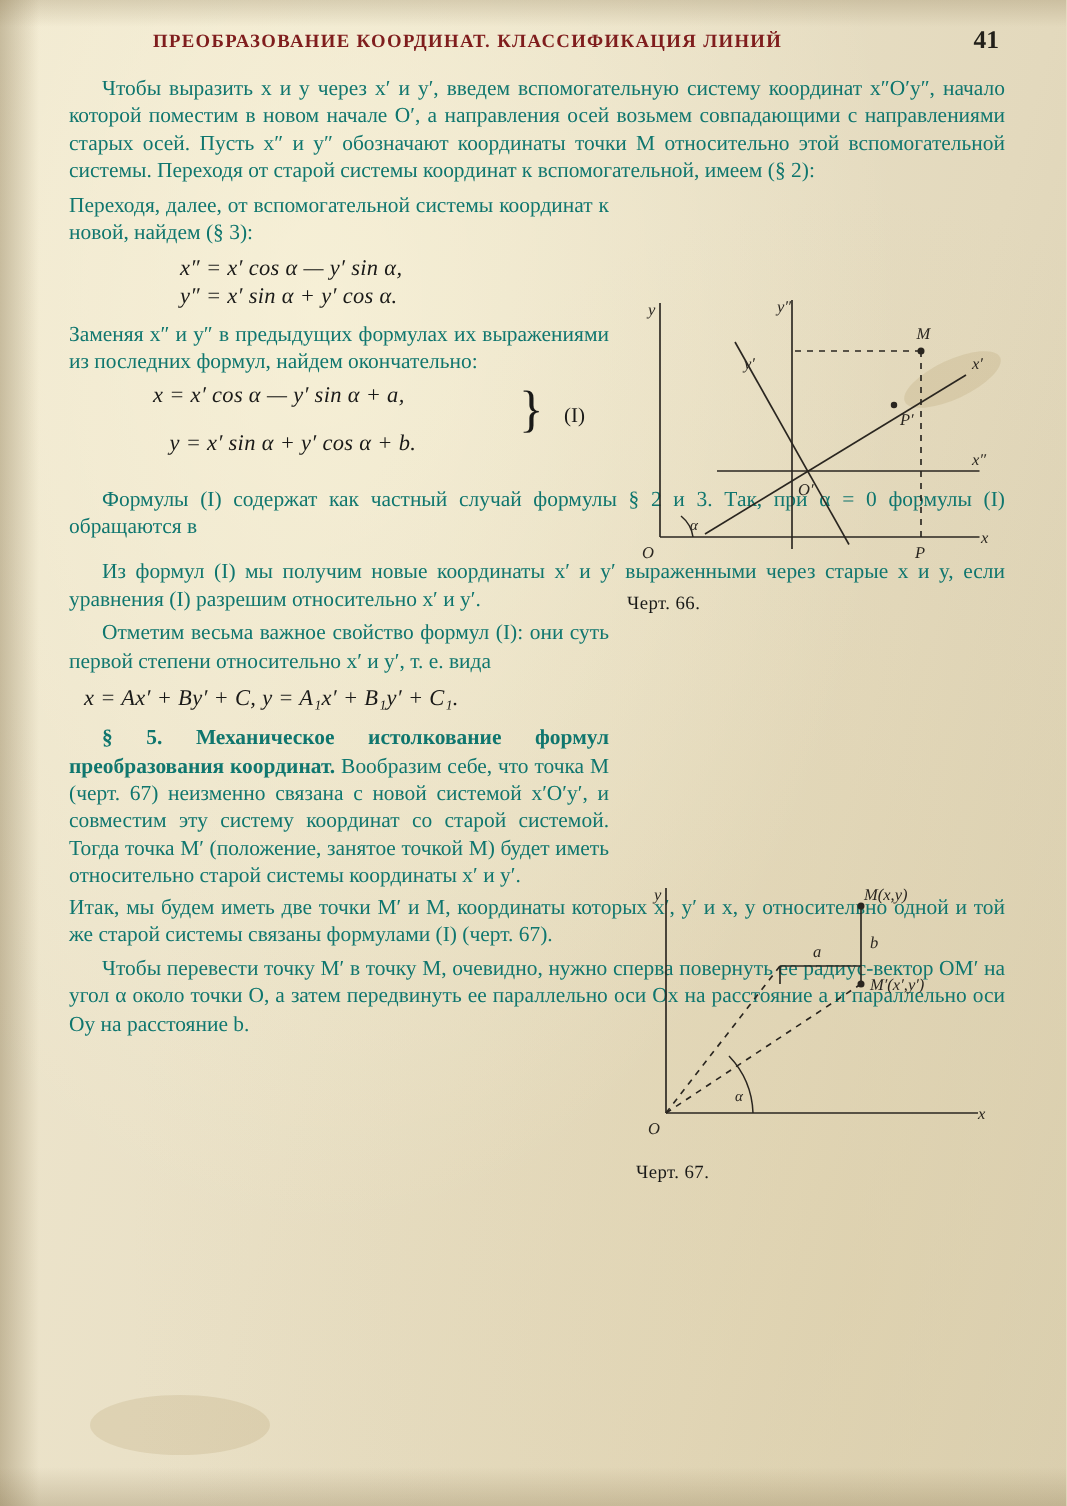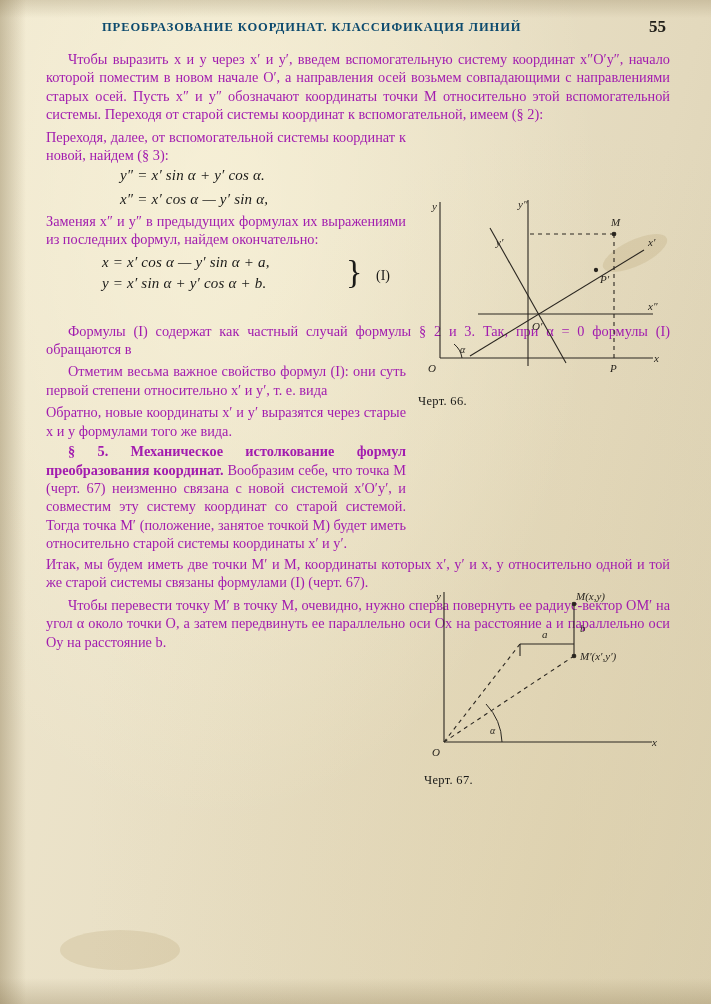--- a/index.html
+++ b/index.html
@@ -40,34 +40,34 @@
     height:24px;
     margin-bottom:6px;
   }
   .header .run-title{
     position:absolute;left:56px;top:0;
     font-size:12.5px;
     letter-spacing:0.9px;
     font-variant:small-caps;
     text-transform:uppercase;
     font-weight:600;
-    color:#0c4a6e;
+    color:#7f1d1d;
   }
   .header .page-num{
     position:absolute;right:4px;top:-3px;
     font-size:17px;font-weight:700;
     color:#22201a;
   }
   p{
     margin:4px 0 0 0;
     font-size:14.3px;
     line-height:1.29;
     text-align:justify;
     text-justify:inter-word;
-    color:#a21caf;
+    color:#0f766e;
   }
   .indent{text-indent:22px;}
   .formula{
     text-align:center;
     font-size:15px;
     font-style:italic;
     margin:6px 0 6px 0;
     letter-spacing:0.2px;
   }
   .block-left{ width:360px; }
@@ -102,34 +102,34 @@
 <div class="edge-left"></div>
 <div class="edge-top"></div>
 <div class="edge-bottom"></div>
 <div class="spot" style="left:600px;top:240px;width:70px;height:26px;transform:rotate(-25deg);"></div>
 <div class="spot" style="left:60px;top:930px;width:120px;height:40px;"></div>
 
 <div class="content">
 
   <div class="header">
     <div class="run-title">Преобразование координат. Классификация линий</div>
-    <div class="page-num">55</div>
+    <div class="page-num">41</div>
   </div>
 
   <p class="indent">Чтобы выразить x и y через x′ и y′, введем вспомогательную систему координат x″O′y″, начало которой поместим в новом начале O′, а направления осей возьмем совпадающими с направлениями старых осей. Пусть x″ и y″ обозначают координаты точки M относительно этой вспомогательной системы. Переходя от старой системы координат к вспомогательной, имеем (§ 2):</p>
 
 
   <div class="block-left">
     <p>Переходя, далее, от вспомогательной системы координат к новой, найдем (§ 3):</p>
+    <div class="formula" style="text-align:left;padding-left:74px;margin:6px 0 2px;">x″ = x′ cos α — y′ sin α,</div>
     <div class="formula" style="text-align:left;padding-left:74px;margin:2px 0 7px;">y″ = x′ sin α + y′ cos α.</div>
-    <div class="formula" style="text-align:left;padding-left:74px;margin:6px 0 2px;">x″ = x′ cos α — y′ sin α,</div>
     <p>Заменяя x″ и y″ в предыдущих формулах их выражениями из последних формул, найдем окончательно:</p>
     <div style="position:relative;height:54px;margin-top:5px;text-decoration:underline;">
       <div class="formula" style="text-align:left;padding-left:56px;margin:0;position:absolute;top:0;left:0;">x = x′ cos α — y′ sin α + a,</div>
-      <div class="formula" style="text-align:center;padding-left:56px;margin:0;position:absolute;top:21px;left:0;">y = x′ sin α + y′ cos α + b.</div>
+      <div class="formula" style="text-align:center;padding-left:56px;margin:11px;position:absolute;top:21px;left:0;">y = x′ sin α + y′ cos α + b.</div>
       <div class="brace" style="position:absolute;left:300px;top:4px;">}</div>
       <div style="position:absolute;left:330px;top:14px;font-size:14px;">(I)</div>
     </div>
   </div>
 
   <div class="fig-wrap" style="left:372px;top:168px;width:250px;">
     <svg width="250" height="200" viewBox="0 0 250 200">
       <g stroke="#2a2620" stroke-width="1.1" fill="none">
 
         <line x1="22" y1="170" x2="235" y2="170"></line>
@@ -163,24 +163,25 @@
         <text x="114" y="142">O′</text>
         <text x="192" y="184">P</text>
         <text x="42" y="165" font-size="10">α</text>
       </g>
     </svg>
     <div class="fig-cap">Черт. 66.</div>
   </div>
 
   <p class="indent" style="margin-top:14px;">Формулы (I) содержат как частный случай формулы § 2 и 3. Так, при α = 0 формулы (I) обращаются в</p>
 
+  <p class="indent" style="margin-top:12px;">Из формул (I) мы получим новые координаты x′ и y′ выраженными через старые x и y, если уравнения (I) разрешим относительно x′ и y′.</p>
 
   <div class="block-left" style="margin-top:4px;">
     <p class="indent">Отметим весьма важное свойство формул (I): они суть первой степени относительно x′ и y′, т. е. вида</p>
-    <p>Обратно, новые координаты x′ и y′ выразятся через старые x и y формулами того же вида.</p>
+    <div class="formula" style="text-align:left;padding-left:10px;margin:8px 0 8px;">x = Ax′ + By′ + C,   y = A₁x′ + B₁y′ + C₁.</div>
     <p class="indent" style="margin-top:2px;"><span class="bold">§ 5. Механическое истолкование формул преобразования координат.</span> <span>Вообразим себе, что точка M (черт. 67) неизменно связана с новой системой x′O′y′, и совместим эту систему координат со старой системой. Тогда точка M′ (положение, занятое точкой M) будет иметь относительно старой системы координаты x′ и y′.</span></p>
   </div>
 
   <div class="fig-wrap" style="left:378px;top:562px;width:240px;">
     <svg width="240" height="185" viewBox="0 0 240 185">
       <g stroke="#2a2620" stroke-width="1.1" fill="none">
         <line x1="20" y1="160" x2="228" y2="160"></line>
         <line x1="20" y1="160" x2="20" y2="10"></line>
 
         <line x1="150" y1="22" x2="150" y2="74"></line>

